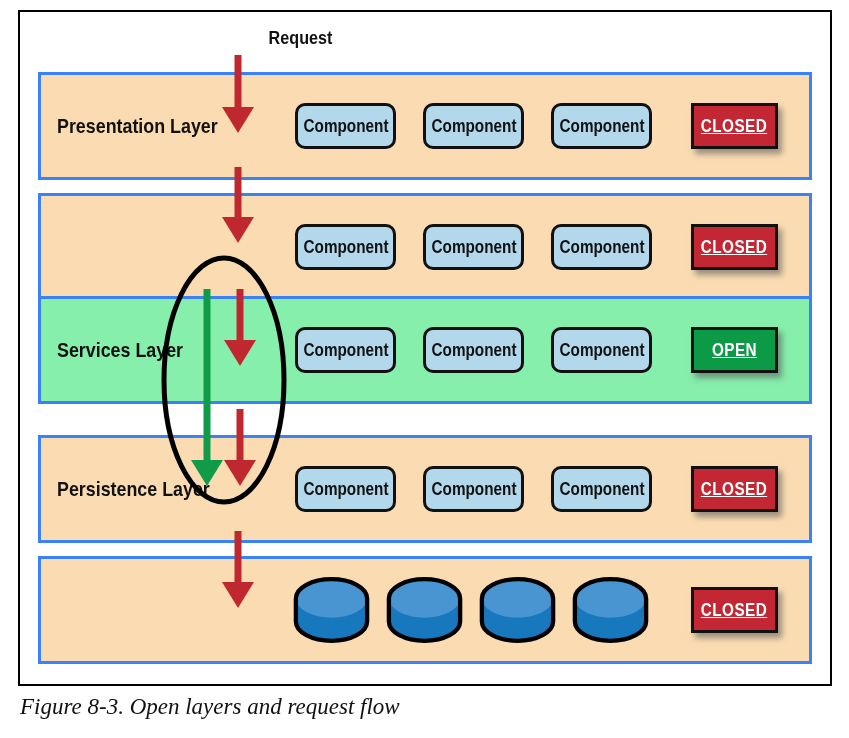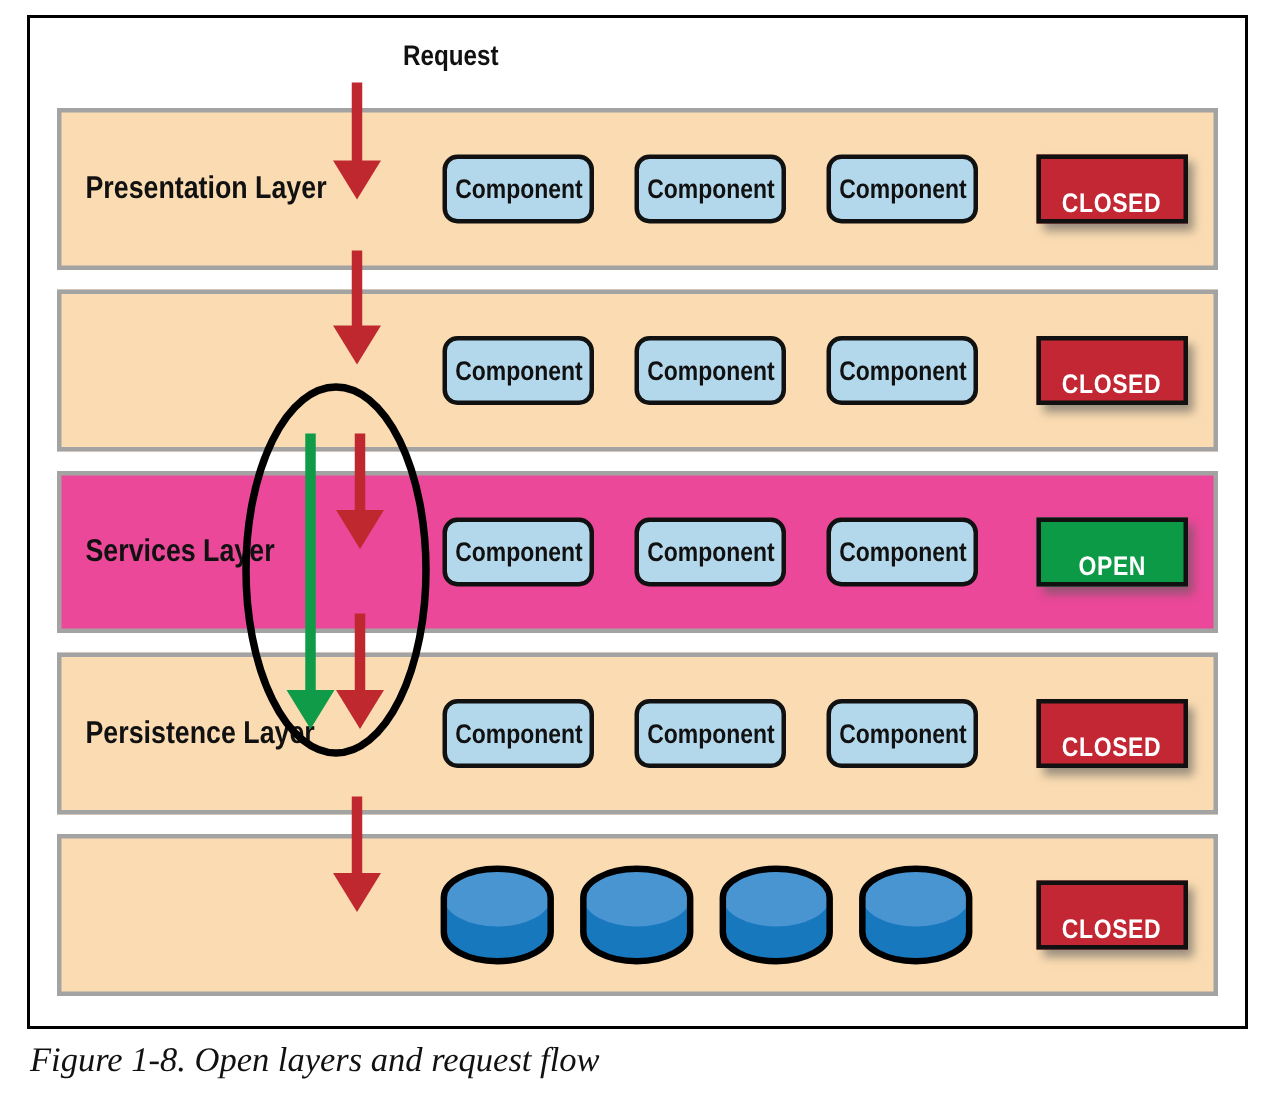--- a/index.html
+++ b/index.html
@@ -10,41 +10,42 @@
   .frame{
     position:absolute;left:18px;top:10px;width:814px;height:676px;
     border:2px solid #000;background:#fff;box-sizing:border-box;
   }
   .request-label{
     position:absolute;left:138px;top:27px;width:200px;text-align:right;
     font-size:19px;font-weight:600;color:#111;
   }
   .layer-row{
     position:absolute;left:38px;width:774px;height:108px;
-    background:#fbdcb2;border:3px solid #a3a3a3;box-sizing:border-box;
+    background:#fbdcb2;border:3px solid #3b82f6;box-sizing:border-box;
   }
   .layer-label{
     position:absolute;left:16px;top:0;height:102px;display:flex;align-items:center;
     font-size:21px;font-weight:600;color:#111;white-space:nowrap;
   }
   .layer-label .cond{transform-origin:left center;}
   .cond{display:inline-block;transform:scaleX(0.85);}
   .comp-group{position:absolute;left:254px;top:28px;display:flex;gap:27px;}
   .component{
     width:101px;height:46px;background:#b3d8ec;border:3px solid #111;border-radius:10px;
     box-sizing:border-box;display:flex;align-items:center;justify-content:center;
     font-size:18px;font-weight:600;color:#111;white-space:nowrap;
   }
   .db-group{position:absolute;left:252px;top:17px;display:flex;gap:16px;}
   .badge{
-    position:absolute;left:650px;top:28px;width:101px;height:46px;
+    position:absolute;left:650px;top:28px;width:87px;height:46px;
     border:3px solid #111;box-sizing:border-box;
-    display:flex;align-items:flex-end;justify-content:center;
+    display:flex;align-items:center;justify-content:center;
     font-size:18px;font-weight:600;color:#fff;letter-spacing:0.5px;white-space:nowrap;
     box-shadow:4px 5px 6px rgba(90,90,90,0.6);
+    text-decoration:underline;
   }
   .overlay{position:absolute;left:0;top:0;pointer-events:none;}
   .caption{
     position:absolute;left:20px;top:694px;
     font-family:"Liberation Serif",serif;font-style:italic;
     font-size:23px;color:#111;white-space:nowrap;
   }
 </style>
 </head>
 <body>
@@ -83,21 +84,21 @@
             <span class="cond">Component</span>
           </div>
           <div class="component" style="background: rgb(179, 216, 236);">
             <span class="cond">Component</span>
           </div>
         </div>
         <div class="badge" style="background: rgb(194, 39, 51);">
           <span class="cond">CLOSED</span>
         </div>
       </div>
-      <div class="layer-row" style="top: 314px; background: #ec4899;">
+      <div class="layer-row" style="top: 296px; background: #86efac;">
         <div class="layer-label">
           <span class="cond">Services Layer</span>
         </div>
         <div class="comp-group">
           <div class="component" style="background: rgb(179, 216, 236);">
             <span class="cond">Component</span>
           </div>
           <div class="component" style="background: rgb(179, 216, 236);">
             <span class="cond">Component</span>
           </div>
@@ -176,14 +177,14 @@
       </g>
       <g>
         <line x1="238" y1="531" x2="238" y2="584" stroke="#c0282f" stroke-width="7"></line>
         <polygon points="222,582 254,582 238,608" fill="#c0282f"></polygon>
       </g>
       <g>
         <line x1="207" y1="289" x2="207" y2="462" stroke="#0f9b48" stroke-width="7"></line>
         <polygon points="191,460 223,460 207,486" fill="#0f9b48"></polygon>
       </g>
     </svg>
-  <div class="caption">Figure 1-8. Open layers and request flow</div>
+  <div class="caption">Figure 8-3. Open layers and request flow</div>
 </div>
 
 </body></html>

